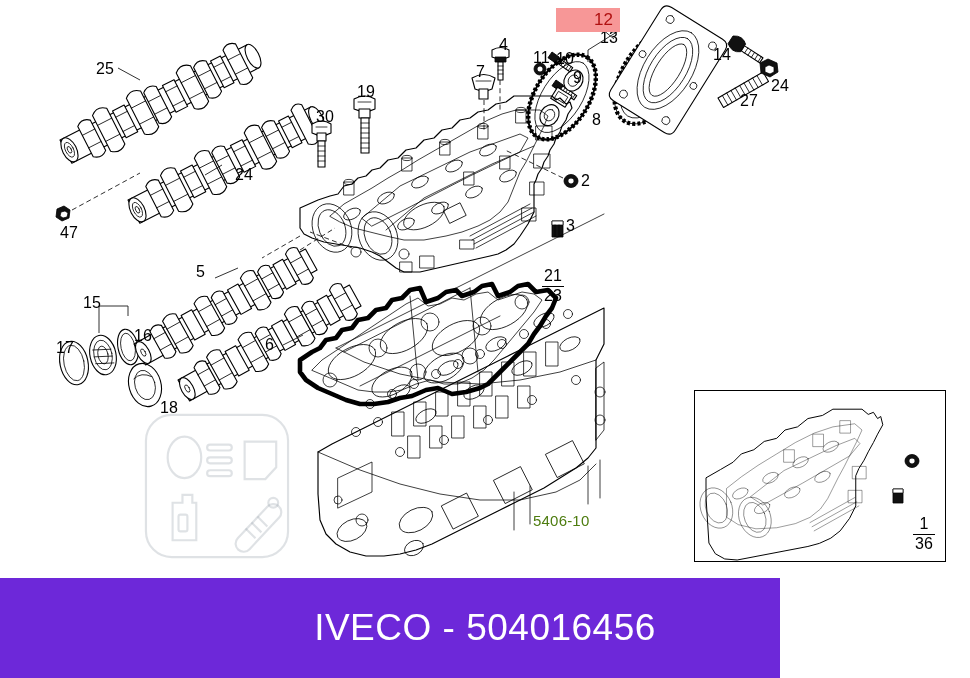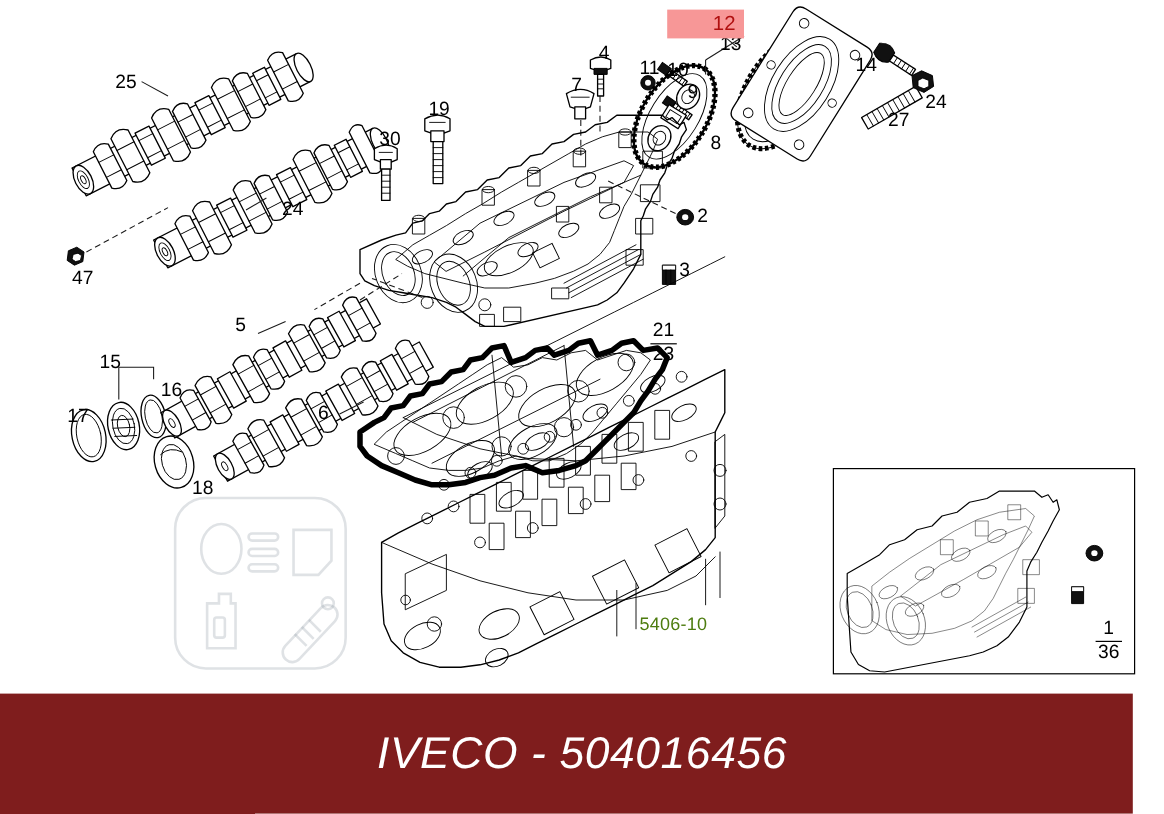--- a/index.html
+++ b/index.html
@@ -127,24 +127,23 @@
     width: 148px;
     height: 148px;
     pointer-events: none;
   }
 
   
   #footer-bar {
     position: absolute;
     left: 0;
     top: 578px;
-    width: 944px;
+    width: 780px;
     height: 100px;
-    background: #7f1d1d;
-    font-style: italic;
+    background: #6d28d9;
   }
   #footer-inner {
     position: absolute;
     left: 200px;
     top: 22px;
     width: 570px;
     height: 56px;
     display: flex;
     align-items: center;
     justify-content: center;
@@ -764,21 +763,21 @@
     </svg>
 
     <div id="inset-box"></div>
 
     <div class="drawing-no" style="left:533px; top:512px;">5406-10</div>
 
     <div class="callout" style="left:96px;  top:61px;">25</div>
     <div class="callout" style="left:187px; top:167px;margin-left:48px;">24</div>
     <div class="callout" style="left:60px;  top:225px;">47</div>
     <div class="callout" style="left:83px;  top:295px;">15</div>
-    <div class="callout" style="left:98px;  top:318px;padding-left:36px;">16</div>
+    <div class="callout" style="left:98px;  top:328px;padding-left:36px;">16</div>
     <div class="callout" style="left:56px;  top:340px;">17</div>
     <div class="callout" style="left:160px; top:400px;">18</div>
     <div class="callout" style="left:196px; top:264px;">5</div>
     <div class="callout" style="left:265px; top:337px;">6</div>
     <div class="callout" style="left:316px; top:109px;">30</div>
     <div class="callout" style="left:357px; top:84px;">19</div>
     <div class="callout" style="left:476px; top:64px;">7</div>
     <div class="callout" style="left:499px; top:37px;">4</div>
     <div class="callout" style="left:533px; top:50px;">11</div>
     <div class="callout" style="left:556px; top:39px;margin-top:12px;">10</div>

